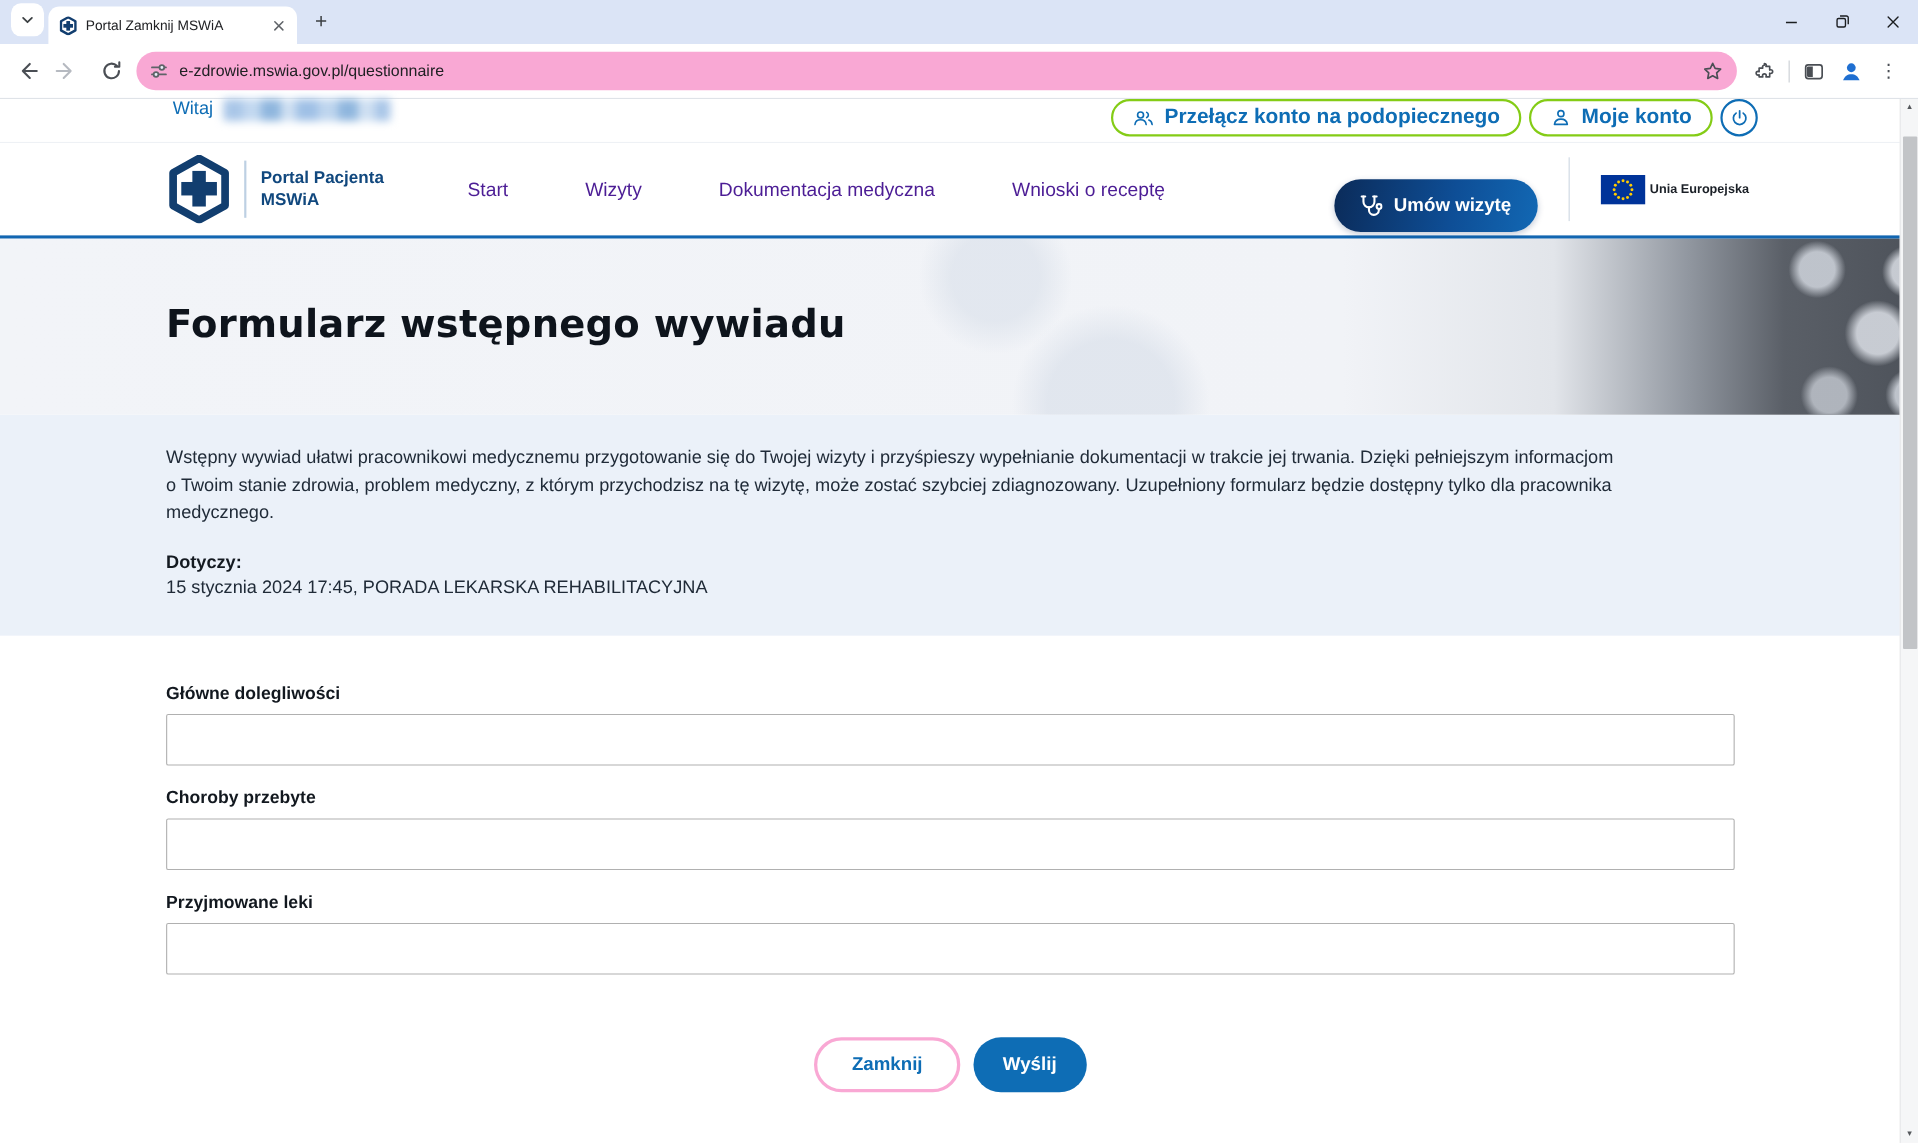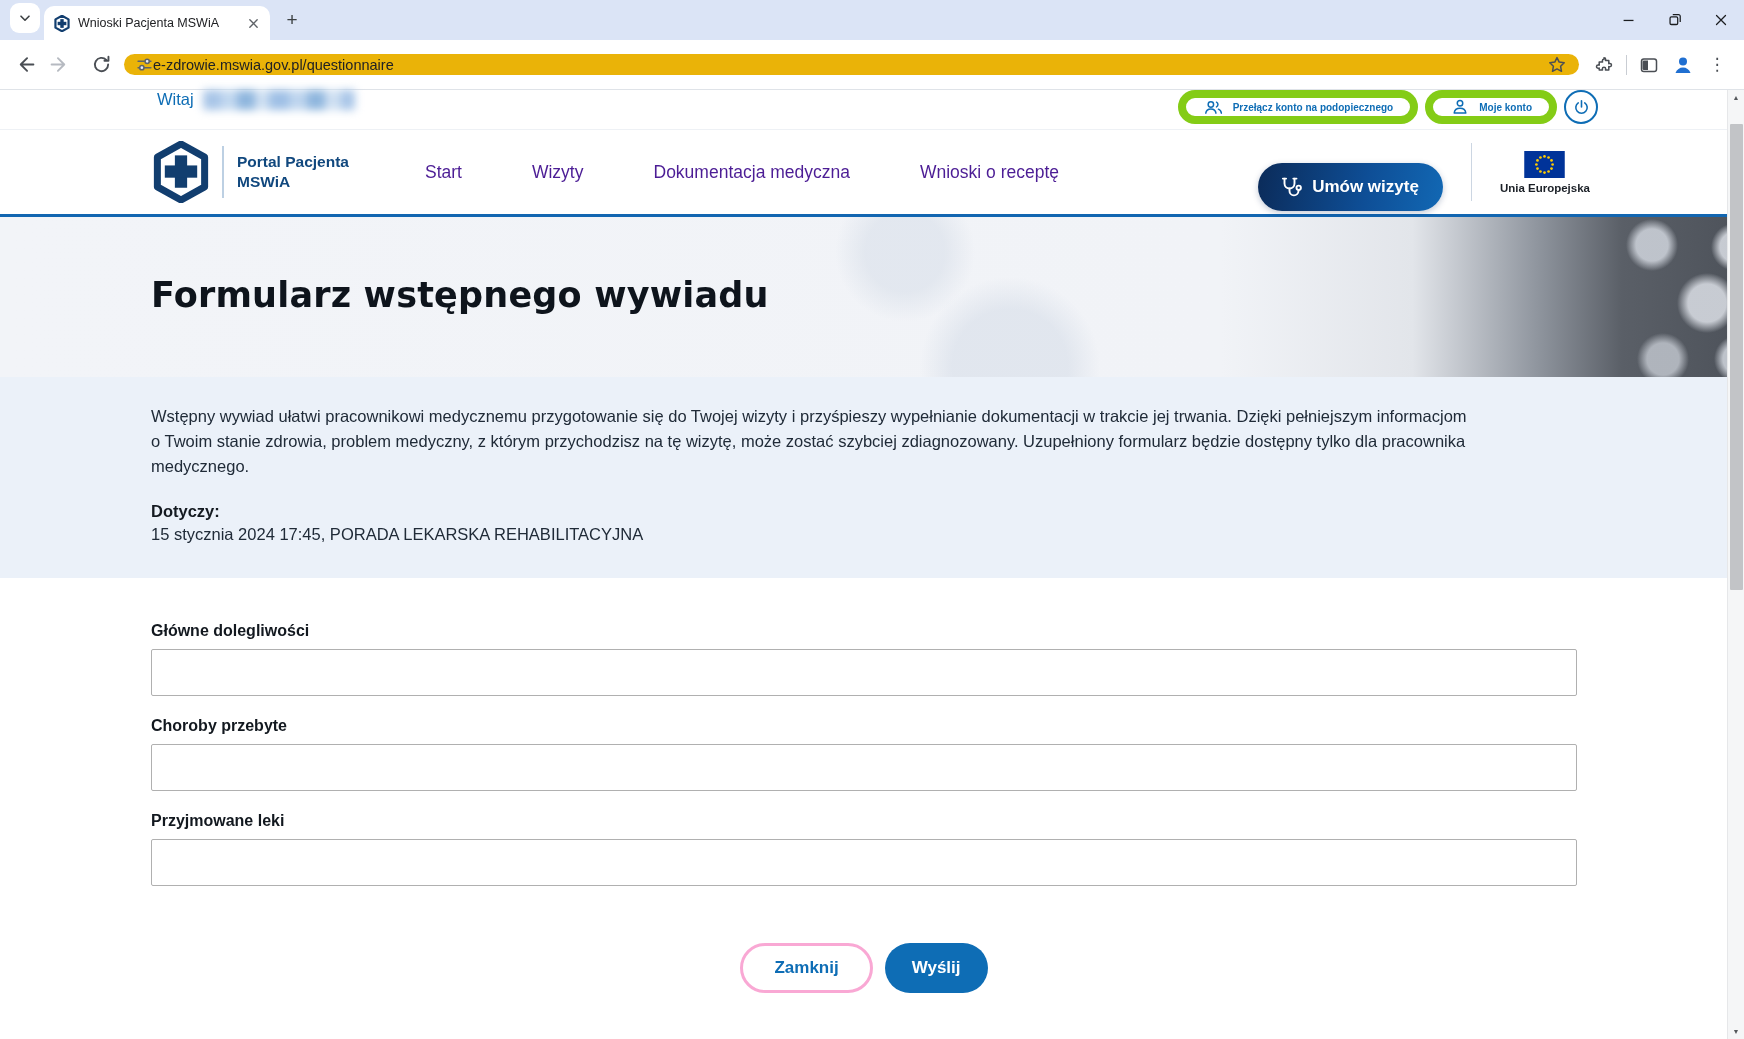--- a/index.html
+++ b/index.html
@@ -18,52 +18,52 @@
     display:flex; align-items:center; padding:0 8px 0 10px; gap:8px; }
   .tab-title { flex:1; font-size:12.5px; color:#202124; white-space:nowrap; overflow:hidden; }
   .tab-close { width:18px; height:18px; border-radius:50%; display:flex; align-items:center; justify-content:center; cursor:pointer; }
   .newtab-btn { width:28px; height:28px; margin:0 0 6px 8px; border-radius:50%;
     display:flex; align-items:center; justify-content:center; font-size:19px; color:#3c4043; cursor:pointer; }
   .win-controls { position:absolute; right:0; top:0; height:40px; display:flex; }
   .win-btn { width:46px; height:40px; display:flex; align-items:center; justify-content:center; cursor:pointer; }
 
   .toolbar { height:50px; background:#fff; border-bottom:1px solid #dfe3e8; display:flex; align-items:center; padding:0 10px 0 8px; }
   .tool-btn { width:34px; height:34px; border-radius:50%; display:flex; align-items:center; justify-content:center; cursor:pointer; flex:0 0 auto; }
-  .omnibox { flex:1; height:21px; background:#eab308; border-radius:18px; margin:0 8px 0 6px;
-    display:flex; align-items:center; padding:0 12px 0 12px; min-width:0; }
+  .omnibox { flex:1; height:35px; background:#f9a8d4; border-radius:18px; margin:0 8px 0 6px;
+    display:flex; align-items:center; padding:0 12px 0 12px; gap:10px; min-width:0; }
   .url-text { font-size:14.5px; color:#202124; white-space:nowrap; overflow:hidden; flex:1; }
   .toolbar-divider { width:1px; height:20px; background:#c9cdd3; margin:0 5px; }
 
   
   .site-header { height:40px; background:#fff; display:flex; align-items:flex-start;
     padding-left:157px; padding-right:146px; border-bottom:1px solid #eef1f5; }
   .welcome { color:#0E6DB5; font-size:16.5px; }
   .blur-name { width:152px; height:20px; margin-left:9px; border-radius:2px; filter:blur(4px);
     background:linear-gradient(90deg,#a9c6e8 0 18px,#c2d8f0 18px 34px,#8fb6de 34px 52px,#cfe0f2 52px 66px,
       #9fc0e6 66px 86px,#bed5ee 86px 104px,#8fb6de 104px 122px,#cfe0f2 122px 138px,#a9c6e8 138px 152px); }
   .header-actions { margin-left:auto; display:flex; align-items:center; gap:7px; }
-  .pill-btn { height:34px; background:#fff; border:8px solid #84cc16; border-radius:18px; color:#0E6DB5;
-    font-weight:700; font-size:10px; display:flex; align-items:center; gap:9px; padding:0 17px; cursor:pointer;
+  .pill-btn { height:34px; background:#fff; border:2px solid #84cc16; border-radius:18px; color:#0E6DB5;
+    font-weight:700; font-size:19px; display:flex; align-items:center; gap:9px; padding:0 17px; cursor:pointer;
     font-family:inherit; }
   .round-btn { width:34px; height:34px; background:#fff; border:2px solid #0E6DB5; border-radius:50%;
     display:flex; align-items:center; justify-content:center; cursor:pointer; }
 
   
   .navbar { height:87px; background:#fff; border-bottom:3px solid #1266B1;
     display:flex; align-items:center; padding:0 154px 0 153px; }
   .brand { display:flex; align-items:center; gap:13px; }
   .brand-divider { width:2px; height:52px; background:#bdd0e3; }
   .brand-text { font-size:15.5px; font-weight:700; color:#11487E; line-height:1.3; }
   .nav-links { display:flex; gap:70px; margin-left:76px; }
   .nav-link { font-size:17.5px; color:#4c1d95; cursor:pointer; white-space:nowrap; }
   .cta-btn { margin-left:auto; height:48px; border:none; border-radius:26px; padding:0 24px 0 20px;
     background:linear-gradient(100deg,#0B2B59 0%, #0E4E96 58%, #1268B4 100%);
     color:#fff; font-weight:700; font-size:17px; display:flex; align-items:center; gap:10px; cursor:pointer;
     box-shadow:0 2px 6px rgba(10,40,90,.25); font-family:inherit;margin-top:29px; }
-  .eu-block { display:flex; flex-direction:column; align-items:center; justify-content:center; gap:4px;
+  .eu-block { display:flex; align-items:center; justify-content:center; gap:4px;
     margin-left:28px; padding-left:28px; border-left:1px solid #ccd6e2; height:58px; }
   .eu-label { font-size:11.5px; font-weight:700; color:#1b2027; white-space:nowrap; }
 
   
   .hero { height:160px; position:relative;
     background:
       radial-gradient(circle 26px at 1652px 28px,  rgba(196,201,209,.95) 0 16px, rgba(196,201,209,0) 26px),
       radial-gradient(circle 30px at 1707px 86px,  rgba(206,210,217,.95) 0 19px, rgba(206,210,217,0) 30px),
       radial-gradient(circle 26px at 1663px 142px, rgba(180,185,193,.95) 0 16px, rgba(180,185,193,0) 26px),
       radial-gradient(circle 24px at 1735px 30px,  rgba(205,209,216,.95) 0 15px, rgba(205,209,216,0) 24px),
@@ -113,21 +113,21 @@
     </span>
   </div>
   <div class="tab">
     <span>
       <svg width="16" height="17" viewBox="0 0 64 70">
         <path d="M32 3 59 18v34L32 67 5 52V18Z" fill="none" stroke="#123E6F" stroke-width="9" stroke-linejoin="round"></path>
         <rect x="25" y="17" width="14" height="36" fill="#123E6F"></rect>
         <rect x="14" y="28" width="36" height="14" fill="#123E6F"></rect>
       </svg>
     </span>
-    <span class="tab-title">Wnioski Pacjenta MSWiA</span>
+    <span class="tab-title">Portal Zamknij MSWiA</span>
     <span class="tab-close">
       <svg width="11" height="11" viewBox="0 0 12 12">
           <path d="M2 2l8 8M10 2l-8 8" stroke="#5f6368" stroke-width="1.5" stroke-linecap="round"></path>
         </svg>
     </span>
   </div>
   <div class="newtab-btn">+</div>
   <div class="win-controls">
     <div class="win-btn">
       <svg width="18" height="18" viewBox="0 0 20 20">

